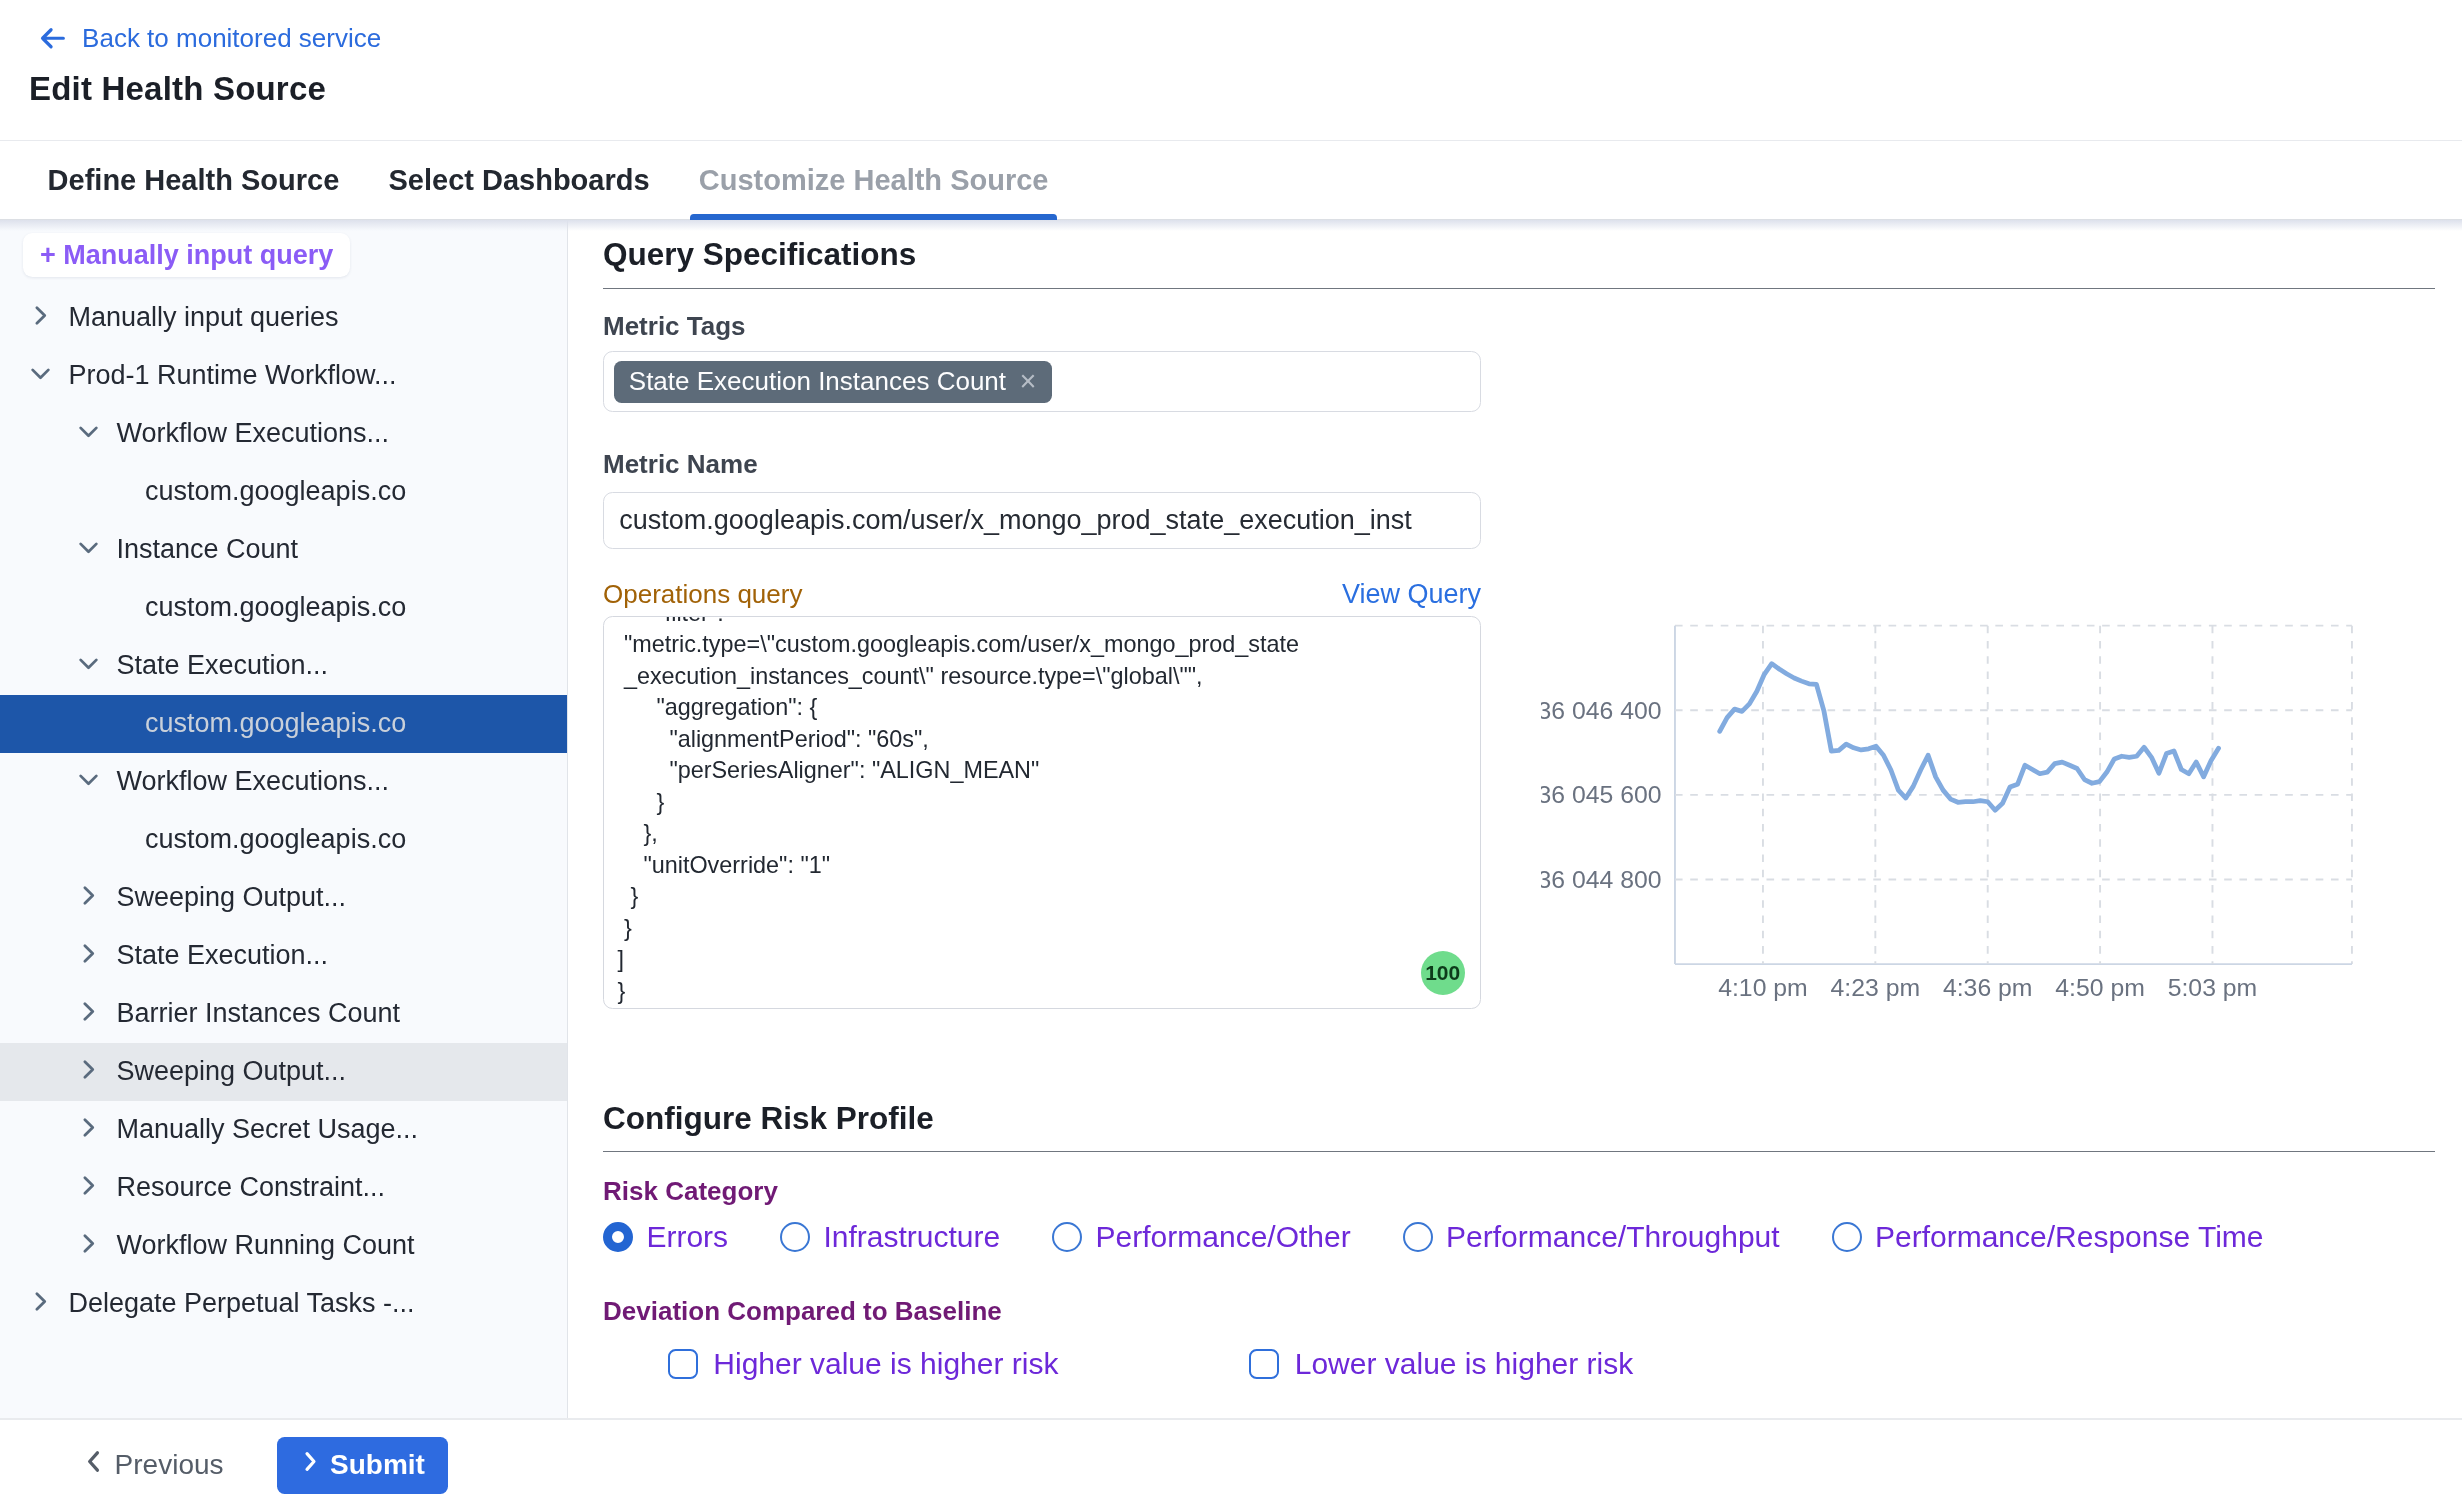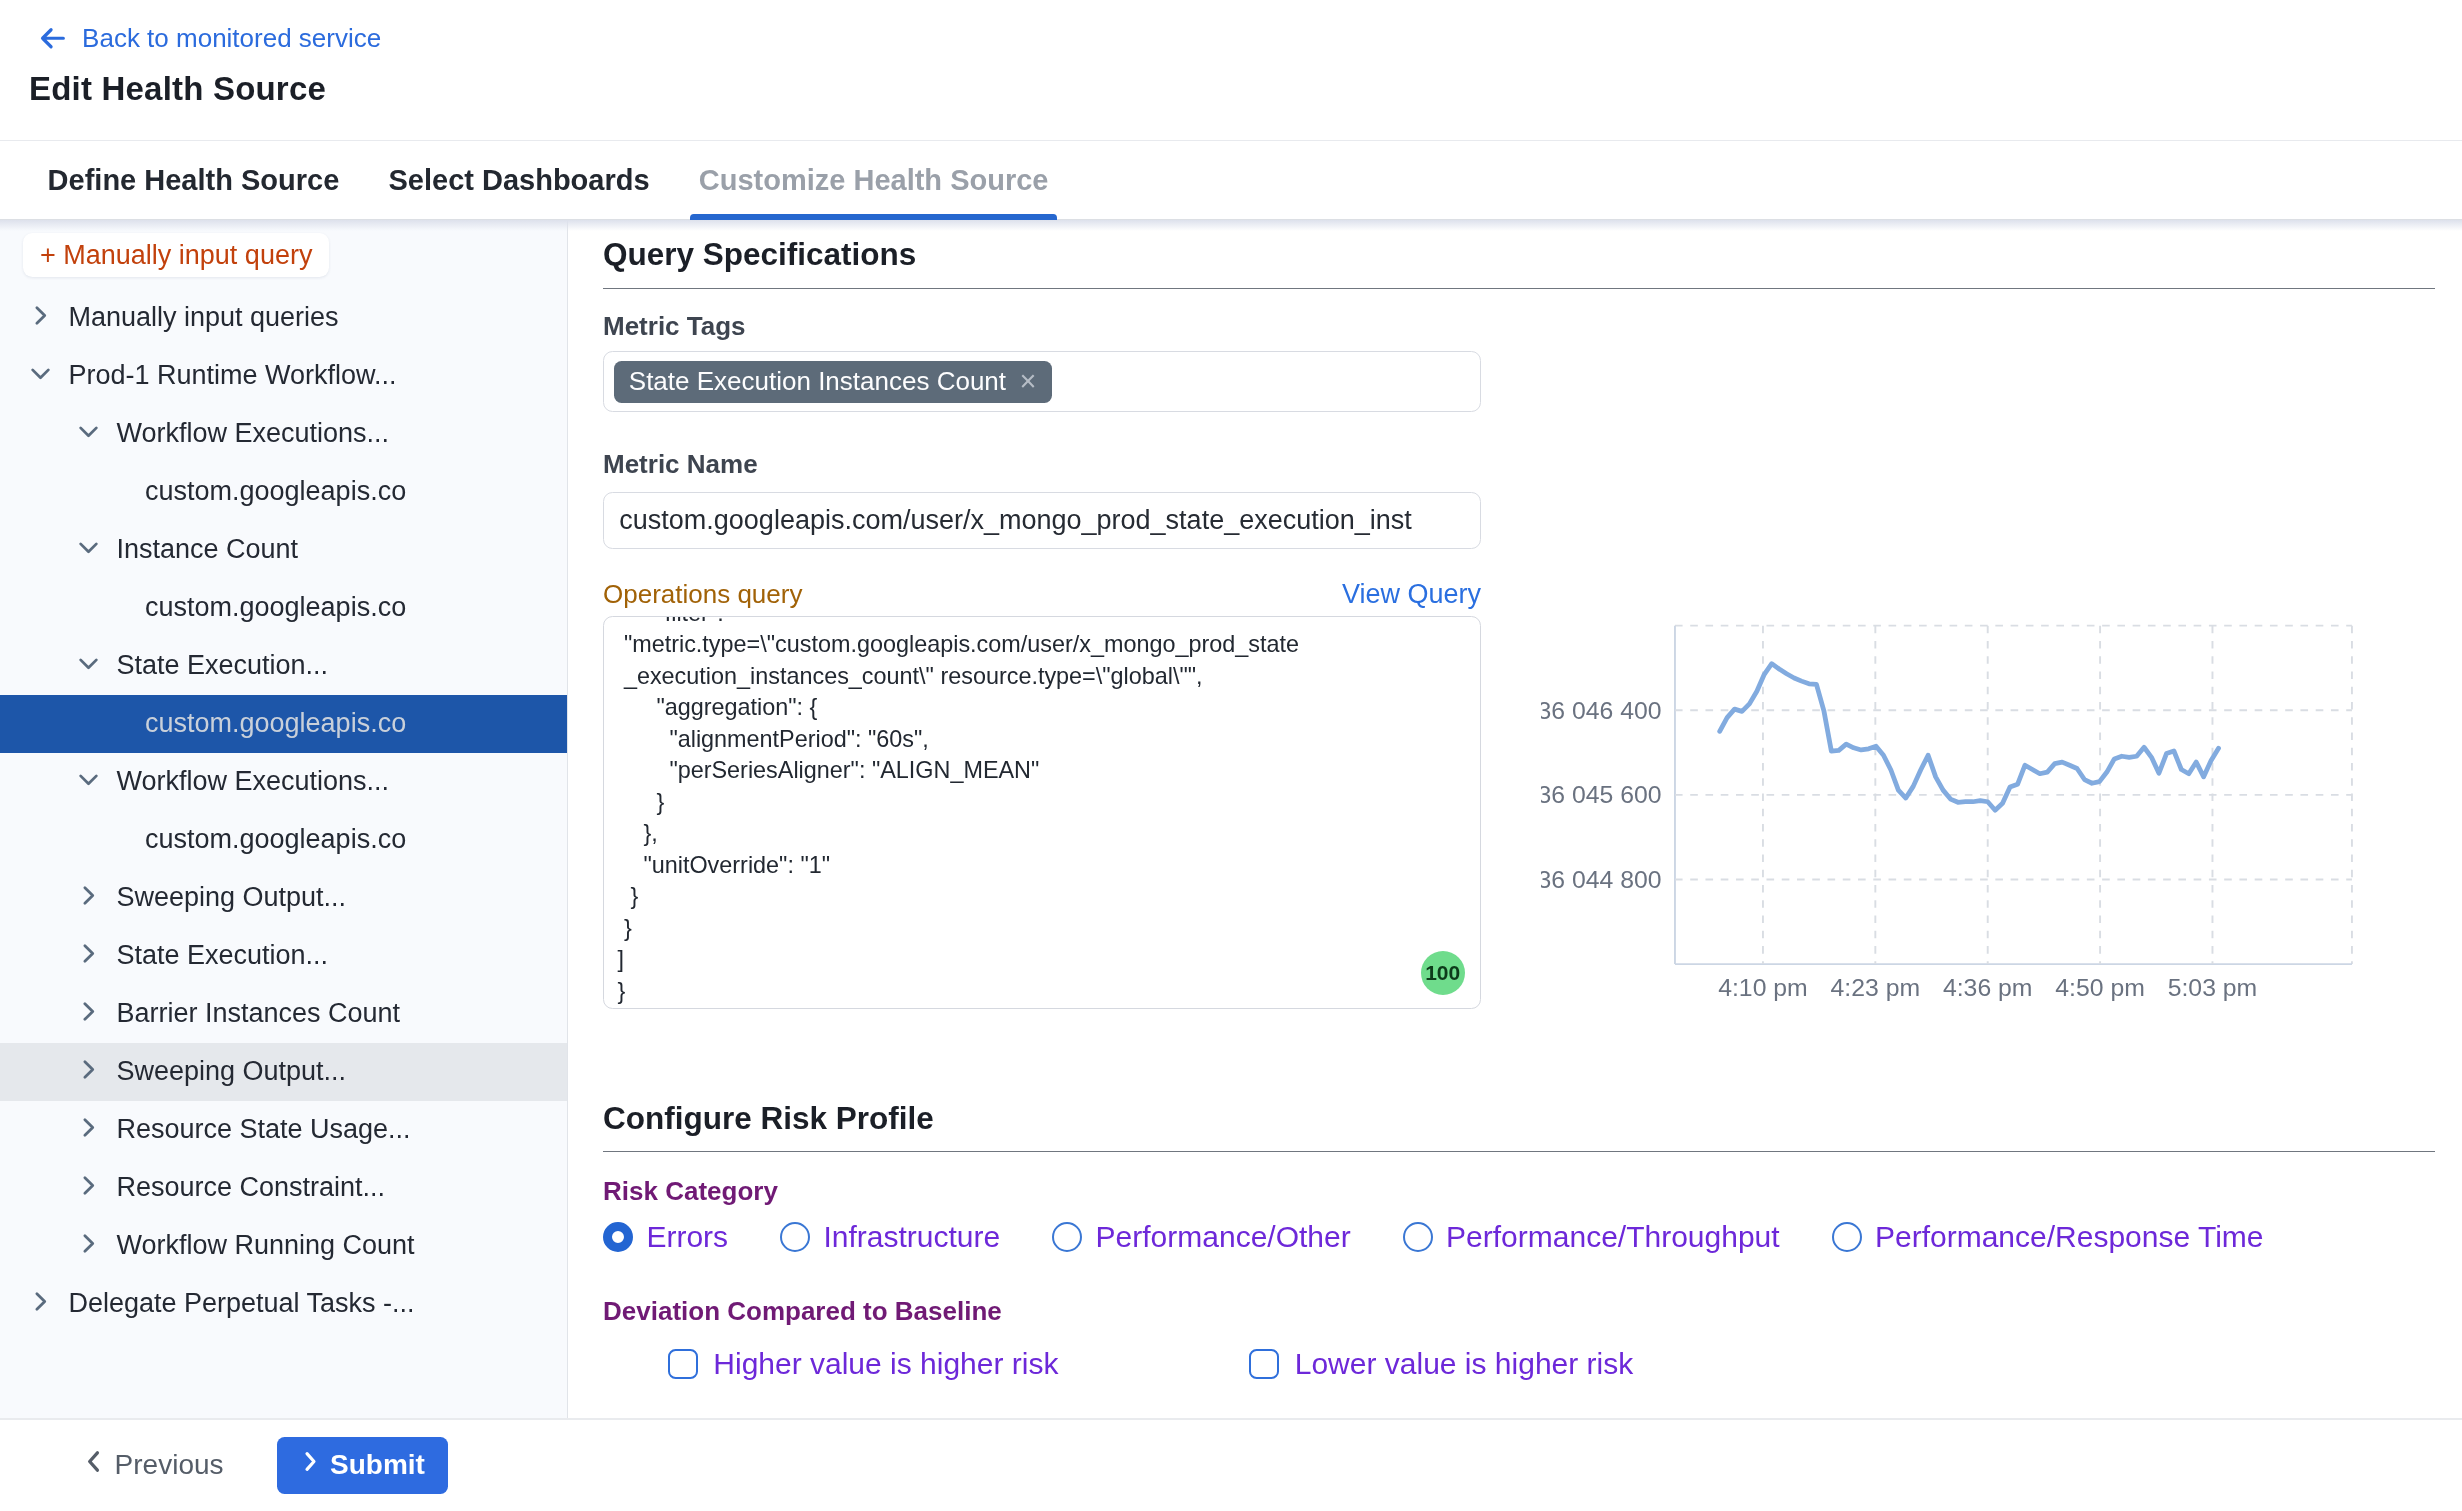--- a/index.html
+++ b/index.html
@@ -25,22 +25,22 @@
 
   
   .content { position: relative; display: flex; height: 1198px; }
   .top-shadow { position: absolute; left: 0; top: 0; width: 100%; height: 10.5px;
     background: linear-gradient(#dde1ec, rgba(255,255,255,0)); pointer-events: none; z-index: 5; }
 
   
   .sidebar { width: 568px; flex: 0 0 568px; background: #f8fafd; border-right: 1.9px solid #e1e4e9;
     padding-top: 13.4px; overflow: hidden; }
   .add-query-btn { display: inline-flex; align-items: center; margin-left: 23px; height: 44px;
-    padding: 0 17px; background: #ffffff; border-radius: 9.5px; color: #c2410c; font-size: 27px;
-    cursor: pointer; box-shadow: 0 1px 2.9px rgba(40,60,100,.10); }
+    padding: 0 17px; background: #ffffff; border-radius: 9.5px; color: #8b5cf6; font-size: 27px;
+    cursor: pointer; box-shadow: 0 1px 2.9px rgba(40,60,100,.10); font-weight: bold; }
   .tree { margin-top: 11.5px; }
   .tree-item { height: 58px; display: flex; align-items: center; gap: 13.4px; cursor: pointer; }
   .tree-item.indent0 { padding-left: 26px; }
   .tree-item.indent1 { padding-left: 74px; }
   .tree-item.indent2 { padding-left: 145px; }
   .tree-item .lbl { font-size: 27px; color: #242933; white-space: nowrap; }
   .tree-item.indent2 .lbl { max-width: 275px; overflow: hidden; }
   .tree-item.selected { background: #1d56a9; }
   .tree-item.selected .lbl { color: #c9d0da; }
   .tree-item.highlighted { background: #e5e8ec; }
@@ -188,21 +188,21 @@
         <div class="tree-item indent1 highlighted">
           <span><svg width="29" height="29" viewBox="0 0 24 24">
               <path d="M9 5.5 L15.5 12 L9 18.5" fill="none" stroke="#5a6b7e" stroke-width="2.3" stroke-linecap="round" stroke-linejoin="round"></path>
             </svg></span>
           <span class="lbl">Sweeping Output...</span>
         </div>
         <div class="tree-item indent1">
           <span><svg width="29" height="29" viewBox="0 0 24 24">
               <path d="M9 5.5 L15.5 12 L9 18.5" fill="none" stroke="#5a6b7e" stroke-width="2.3" stroke-linecap="round" stroke-linejoin="round"></path>
             </svg></span>
-          <span class="lbl">Resource State Usage...</span>
+          <span class="lbl">Manually Secret Usage...</span>
         </div>
         <div class="tree-item indent1">
           <span><svg width="29" height="29" viewBox="0 0 24 24">
               <path d="M9 5.5 L15.5 12 L9 18.5" fill="none" stroke="#5a6b7e" stroke-width="2.3" stroke-linecap="round" stroke-linejoin="round"></path>
             </svg></span>
           <span class="lbl">Resource Constraint...</span>
         </div>
         <div class="tree-item indent1">
           <span><svg width="29" height="29" viewBox="0 0 24 24">
               <path d="M9 5.5 L15.5 12 L9 18.5" fill="none" stroke="#5a6b7e" stroke-width="2.3" stroke-linecap="round" stroke-linejoin="round"></path>

